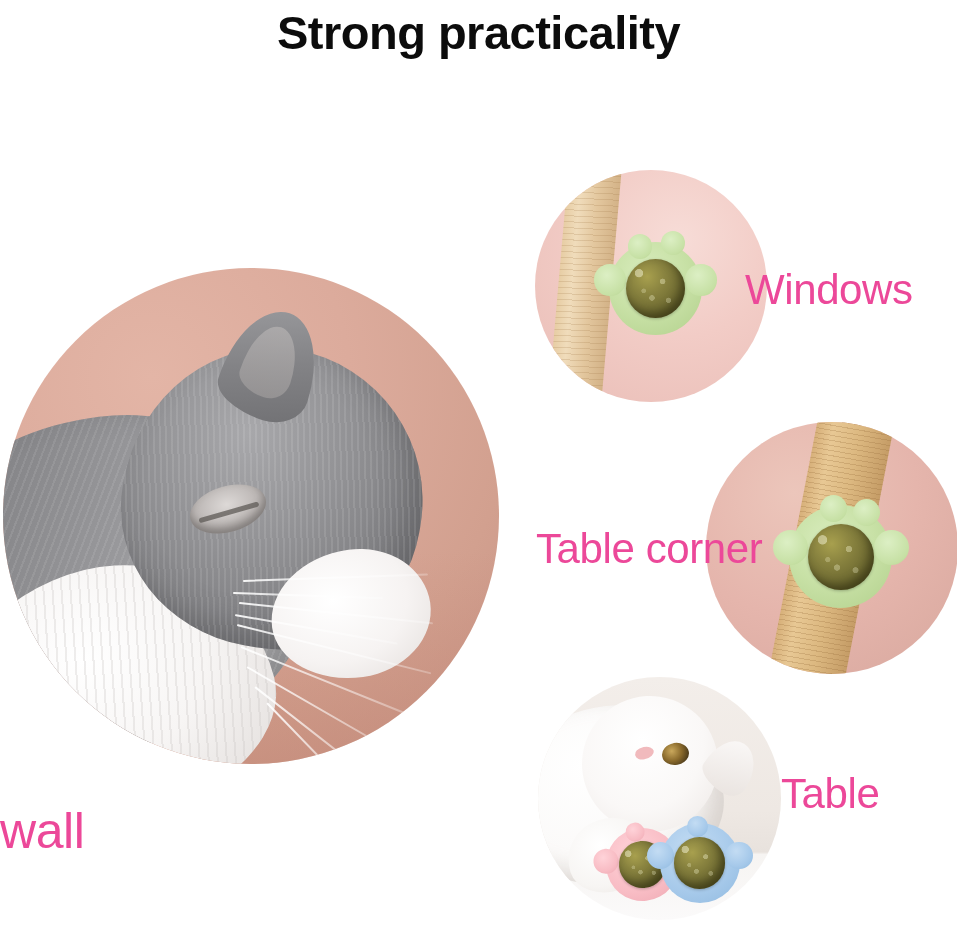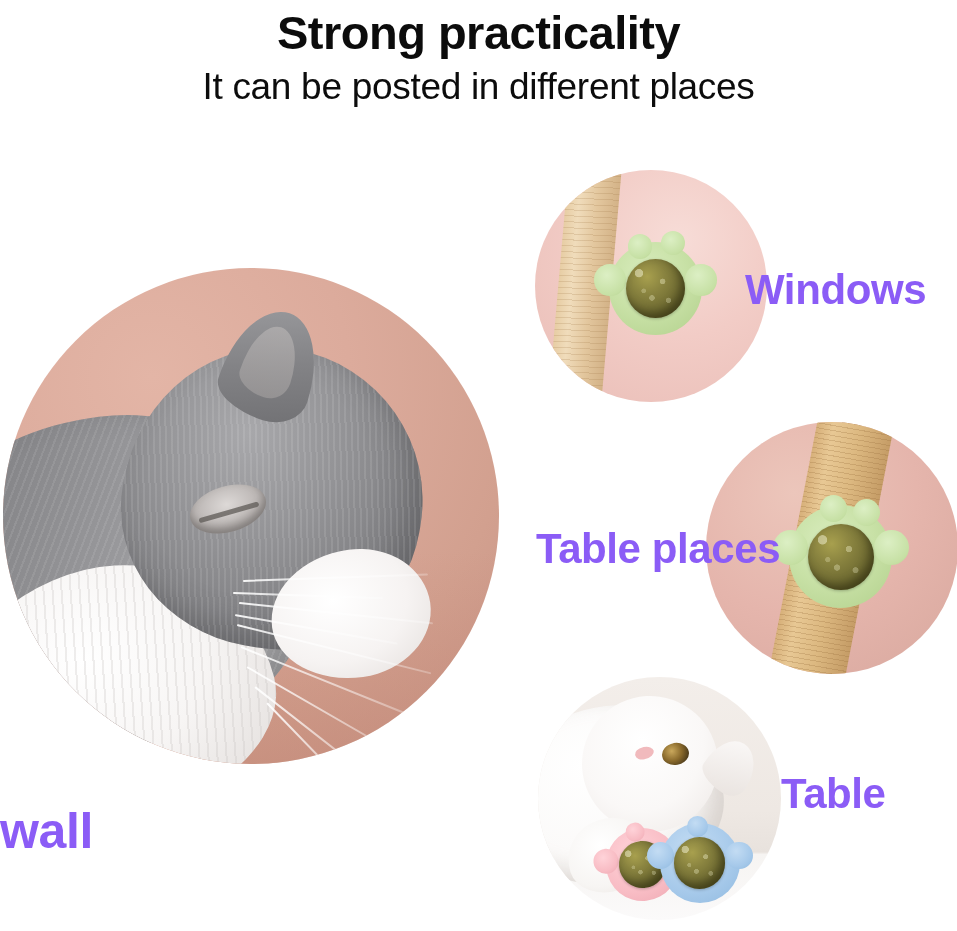--- a/index.html
+++ b/index.html
@@ -234,33 +234,32 @@
   .toy-pink { left:28%; top:62%; width:30%; height:30%; transform:rotate(-6deg); }
   .toy-blue { left:50%; top:60%; width:33%; height:33%; }
   .toy-pink .petals, .toy-pink .petals::before, .toy-pink .petals::after, .toy-pink .nub {
     background:radial-gradient(circle at 40% 34%, #ffd3d9 0%, #f8bcc4 60%, #eda7b1 100%);
   }
   .toy-blue .petals, .toy-blue .petals::before, .toy-blue .petals::after, .toy-blue .nub {
     background:radial-gradient(circle at 40% 34%, #c3dcf3 0%, #a6c9ea 60%, #8fb9df 100%);
   }
 
   
-  .label { position:absolute; font-size:42px; font-weight:700; color:#8b5cf6;
+  .label { position:absolute; font-size:42px; font-weight:400; color:#ec4899;
            letter-spacing:-0.4px; white-space:nowrap; line-height:1; }
   #label-wall    { left:0; top:806px; width:500px; font-size:50px; }
   #label-windows { left:745px; top:269px; }
   #label-table   { left:536px; top:528px; }
   #label-ground  { left:781px; top:773px; }
 </style>
 </head>
 <body>
 
 <div class="headings">
   <div class="title">Strong practicality</div>
-  <div class="subtitle">It can be posted in different places</div>
 </div>
 
 <div class="photo" id="main-photo">
   <div class="wall-bg"></div>
   <div class="wall-shade"></div>
   <div class="cat-body"></div>
   <div class="cat-chest"></div>
   <div class="cat-head"></div>
   <div class="cat-ear"></div>
   <div class="cat-eye"></div>
@@ -295,21 +294,21 @@
 <div class="photo" id="table-photo">
   <div class="pink-dusty"></div>
   <div class="wood-diag"></div>
   <div class="toy toy-table">
     <div class="petals"></div>
     <div class="nub" style="left:30%;top:-10%"></div>
     <div class="nub" style="left:62%;top:-6%"></div>
     <div class="ball"></div>
   </div>
 </div>
-<div class="label" id="label-table">Table places</div>
+<div class="label" id="label-table">Table corner</div>
 
 <div class="photo" id="ground-photo">
   <div class="floor-bg"></div>
   <div class="wcat-body"></div>
   <div class="wcat-head"></div>
   <div class="wcat-ear"></div>
   <div class="wcat-nose"></div>
   <div class="wcat-eye"></div>
   <div class="wcat-paw"></div>
   <div class="toy toy-pink">

